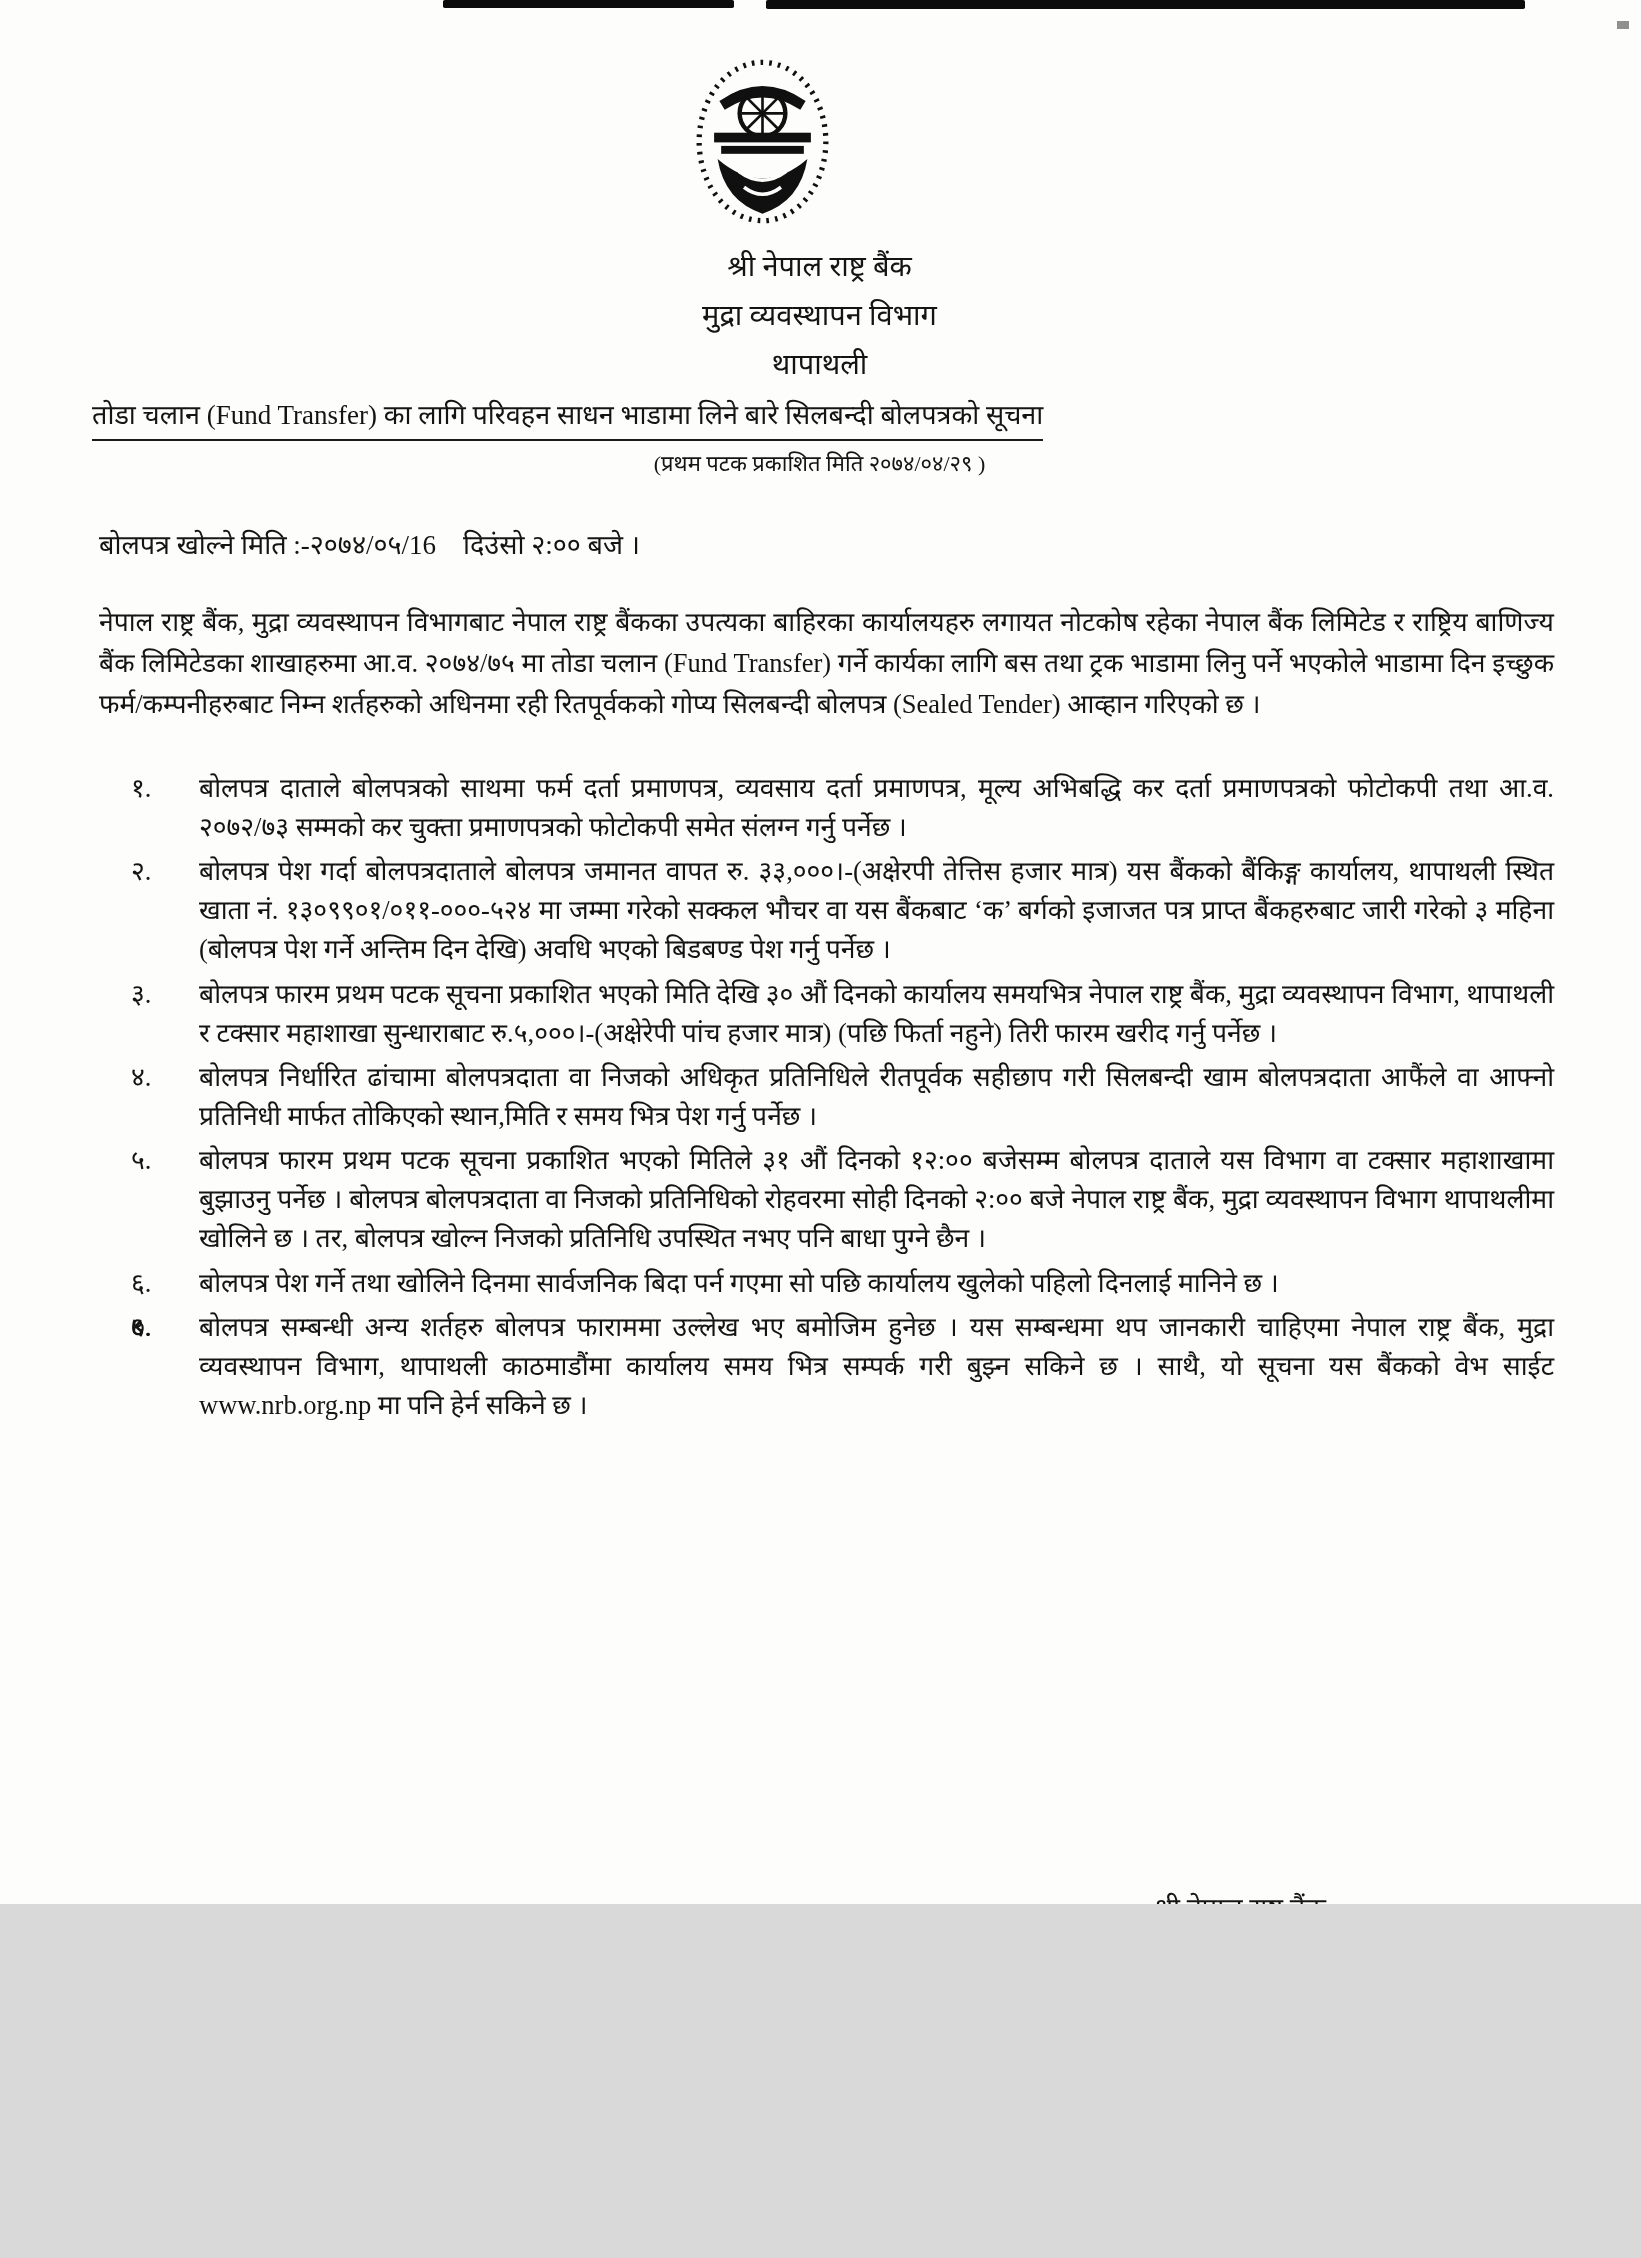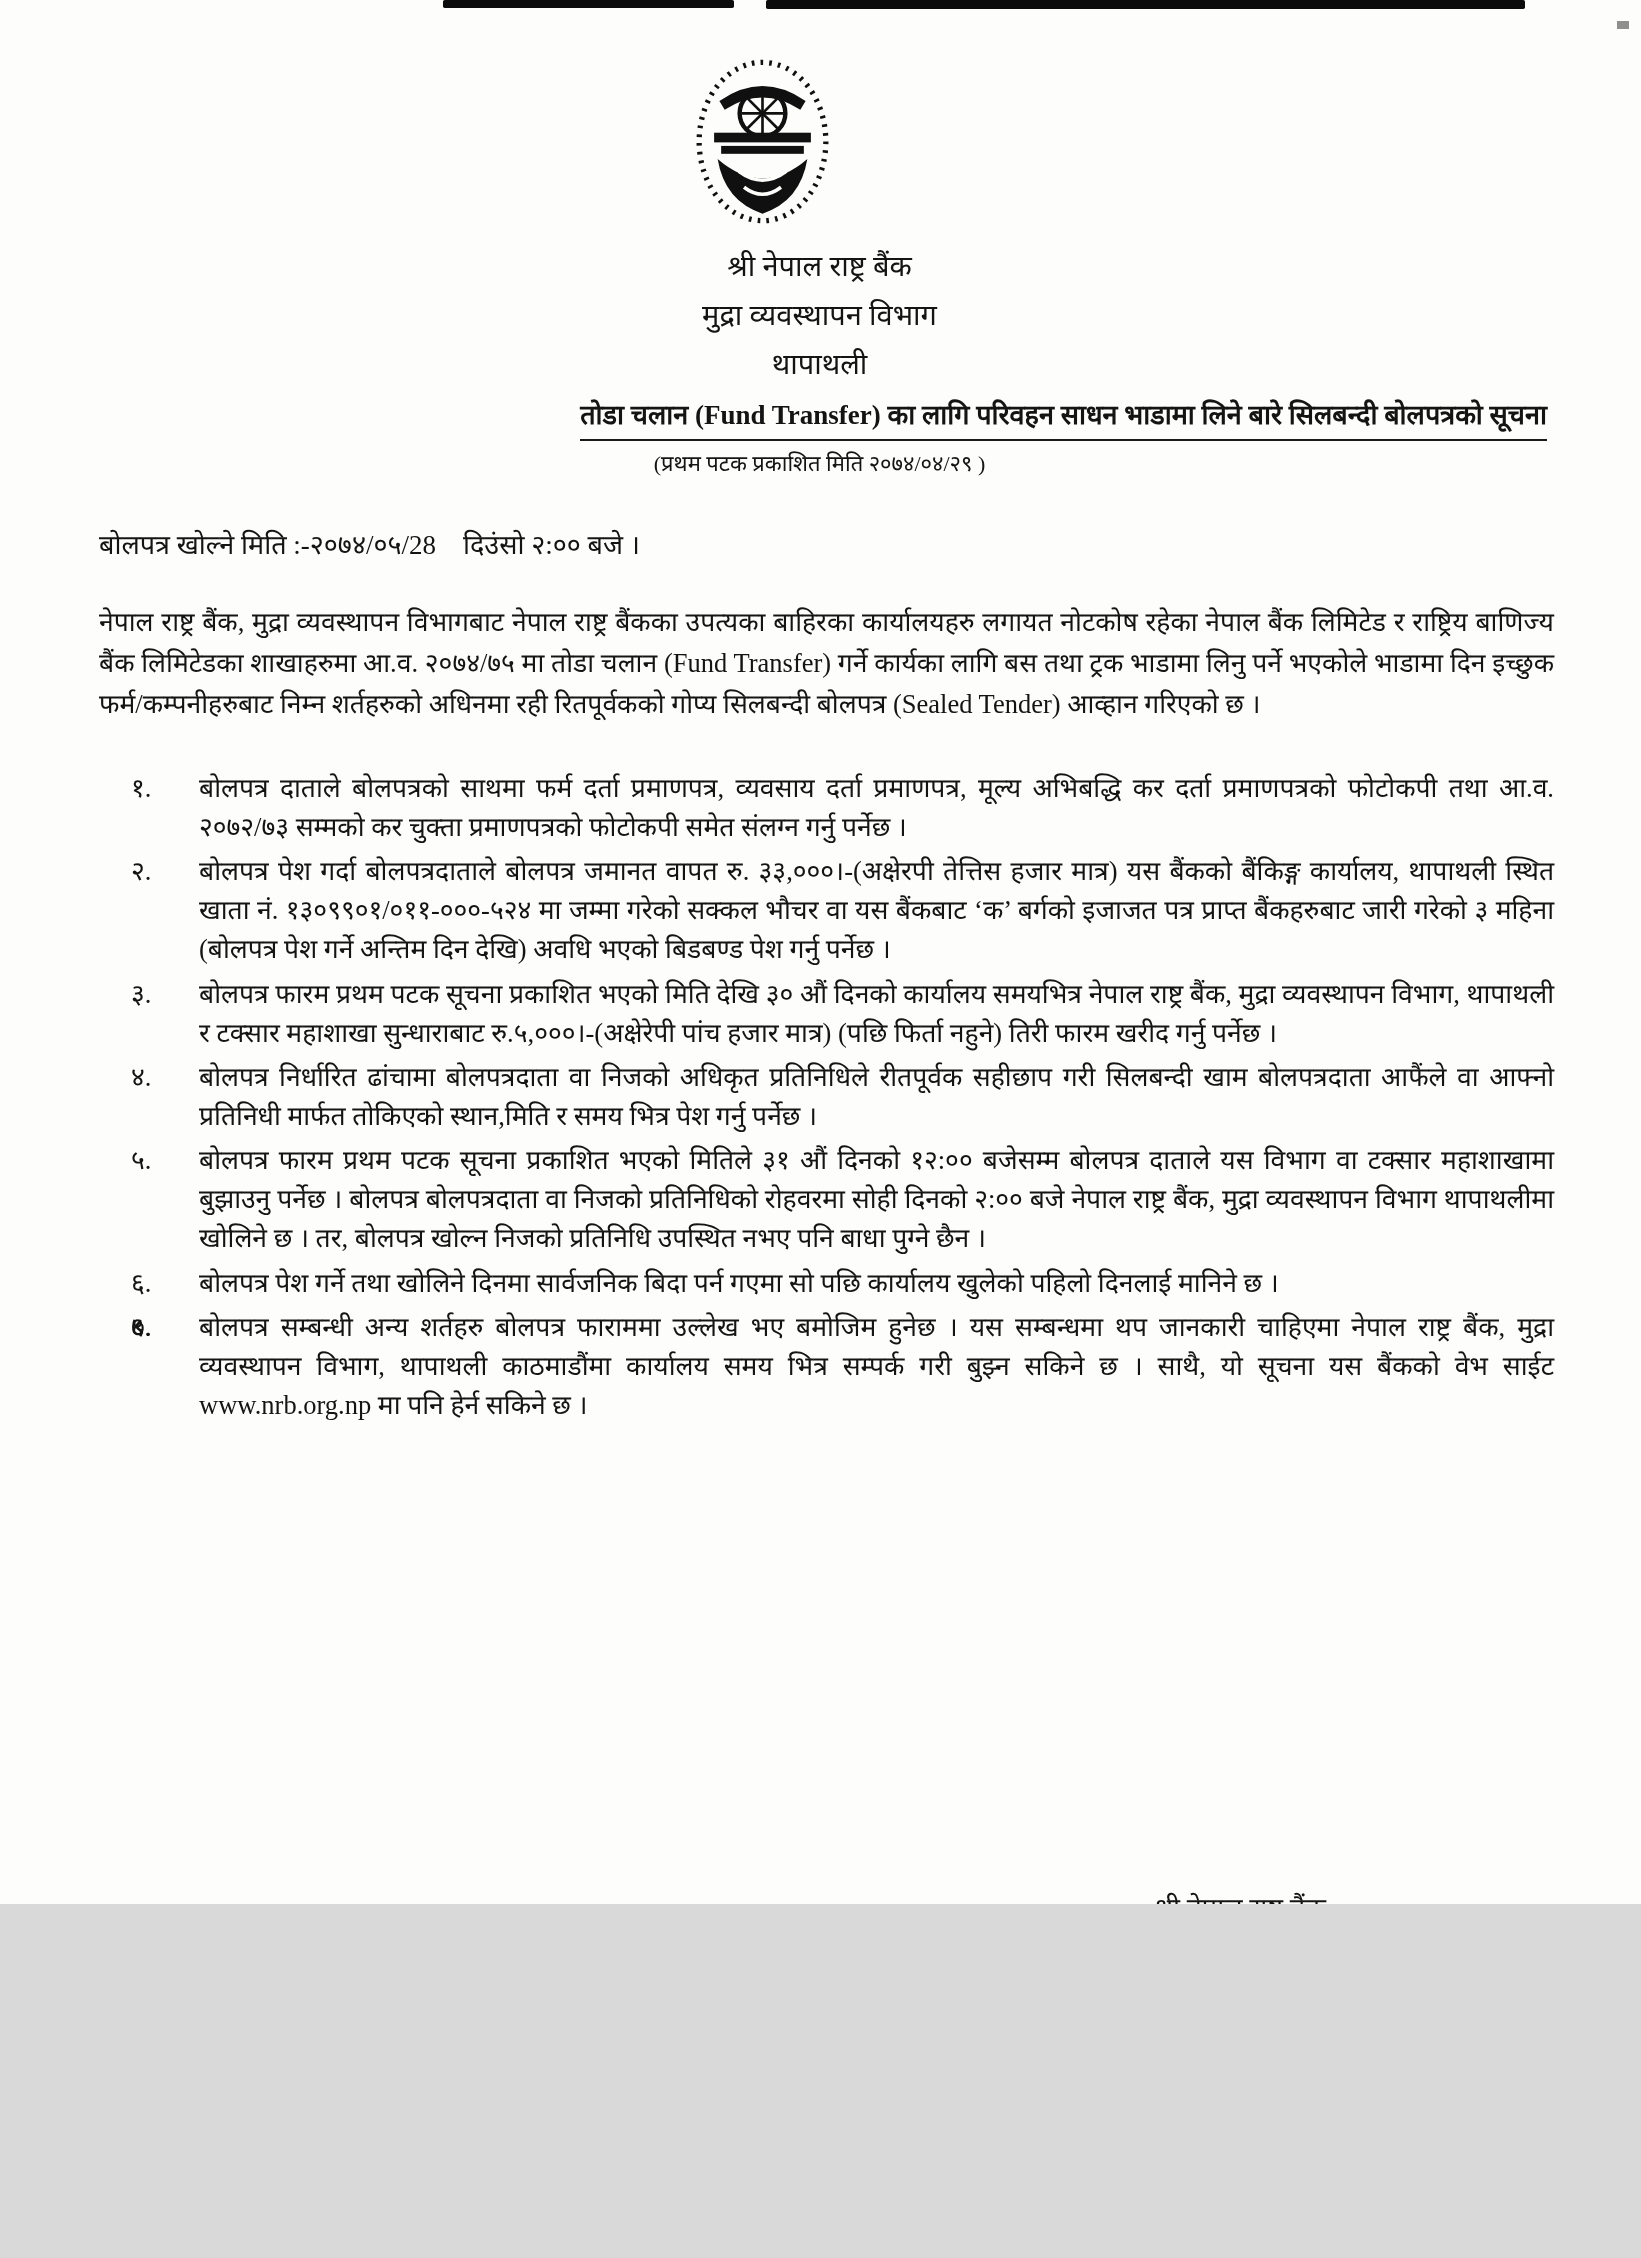--- a/index.html
+++ b/index.html
@@ -27,25 +27,25 @@
     height:187px;
     transform:translateX(-64px);
   }
   .hdr{
     text-align:center;
     font-size:29px;
     line-height:49px;
     transform:translateX(-7px);
   }
   .title-line{
-    text-align:right;
+    text-align:left;
     margin-top:3.5px;
     font-size:27px;
     line-height:44px;
-    font-weight:bold;
+    font-weight:normal;
     transform:translateX(-7px);
   }
   .title-line span{
     display:inline-block;
     border-bottom:2.6px solid #1a1a1a;
     padding-bottom:2.6px;
   }
   .published{
     text-align:center;
     font-size:22px;
@@ -131,21 +131,21 @@
     <div class="hdr">श्री नेपाल राष्ट्र बैंक</div>
     <div class="hdr">मुद्रा व्यवस्थापन विभाग</div>
     <div class="hdr">थापाथली</div>
 
     <div class="title-line">
       <span>तोडा चलान (Fund Transfer) का लागि परिवहन साधन भाडामा लिने बारे सिलबन्दी बोलपत्रको सूचना</span>
     </div>
     <div class="published">(प्रथम पटक प्रकाशित मिति २०७४/०४/२९ )</div>
 
     <div class="dates">
-      <div class="date-line">बोलपत्र खोल्ने मिति :-२०७४/०५/28    दिउंसो २:०० बजे ।</div>
+      <div class="date-line">बोलपत्र खोल्ने मिति :-२०७४/०५/16    दिउंसो २:०० बजे ।</div>
     </div>
 
     <p class="intro">नेपाल राष्ट्र बैंक, मुद्रा व्यवस्थापन विभागबाट नेपाल राष्ट्र बैंकका उपत्यका बाहिरका कार्यालयहरु लगायत नोटकोष रहेका नेपाल बैंक लिमिटेड र राष्ट्रिय बाणिज्य बैंक लिमिटेडका शाखाहरुमा आ.व. २०७४/७५ मा तोडा चलान (Fund Transfer) गर्ने कार्यका लागि बस तथा ट्रक भाडामा लिनु पर्ने भएकोले भाडामा दिन इच्छुक फर्म/कम्पनीहरुबाट निम्न शर्तहरुको अधिनमा रही रितपूर्वकको गोप्य सिलबन्दी बोलपत्र (Sealed Tender) आव्हान गरिएको छ ।</p>
 
     <ol class="terms">
       <li><span class="num">१.</span><span>बोलपत्र दाताले बोलपत्रको साथमा फर्म दर्ता प्रमाणपत्र, व्यवसाय दर्ता प्रमाणपत्र, मूल्य अभिबद्धि कर दर्ता प्रमाणपत्रको फोटोकपी  तथा आ.व. २०७२/७३ सम्मको कर चुक्ता प्रमाणपत्रको फोटोकपी समेत संलग्न गर्नु पर्नेछ ।</span></li>
       <li><span class="num">२.</span><span>बोलपत्र पेश गर्दा बोलपत्रदाताले बोलपत्र जमानत वापत रु. ३३,०००।-(अक्षेरपी तेत्तिस हजार मात्र) यस बैंकको बैंकिङ्ग कार्यालय, थापाथली स्थित  खाता नं. १३०९९०१/०११-०००-५२४ मा जम्मा गरेको सक्कल भौचर वा यस बैंकबाट ‘क’ बर्गको इजाजत पत्र प्राप्त बैंकहरुबाट जारी गरेको ३ महिना (बोलपत्र पेश गर्ने अन्तिम दिन देखि) अवधि भएको बिडबण्ड पेश गर्नु पर्नेछ ।</span></li>
       <li><span class="num">३.</span><span>बोलपत्र फारम प्रथम पटक सूचना प्रकाशित भएको मिति देखि ३० औं दिनको कार्यालय समयभित्र नेपाल राष्ट्र बैंक, मुद्रा व्यवस्थापन विभाग, थापाथली र टक्सार महाशाखा सुन्धाराबाट रु.५,०००।-(अक्षेरेपी पांच हजार मात्र) (पछि फिर्ता नहुने) तिरी फारम खरीद गर्नु पर्नेछ ।</span></li>
       <li><span class="num">४.</span><span>बोलपत्र निर्धारित ढांचामा बोलपत्रदाता वा निजको अधिकृत प्रतिनिधिले रीतपूर्वक सहीछाप गरी सिलबन्दी खाम बोलपत्रदाता आफैंले वा आफ्नो प्रतिनिधी मार्फत तोकिएको स्थान,मिति र समय भित्र पेश गर्नु पर्नेछ ।</span></li>
       <li><span class="num">५.</span><span>बोलपत्र फारम प्रथम पटक सूचना प्रकाशित भएको मितिले ३१ औं दिनको १२:०० बजेसम्म बोलपत्र दाताले यस विभाग वा टक्सार महाशाखामा बुझाउनु पर्नेछ । बोलपत्र बोलपत्रदाता वा निजको प्रतिनिधिको रोहवरमा सोही दिनको २:०० बजे नेपाल राष्ट्र बैंक, मुद्रा व्यवस्थापन विभाग थापाथलीमा खोलिने छ । तर, बोलपत्र खोल्न निजको प्रतिनिधि उपस्थित नभए पनि बाधा पुग्ने छैन ।</span></li>

